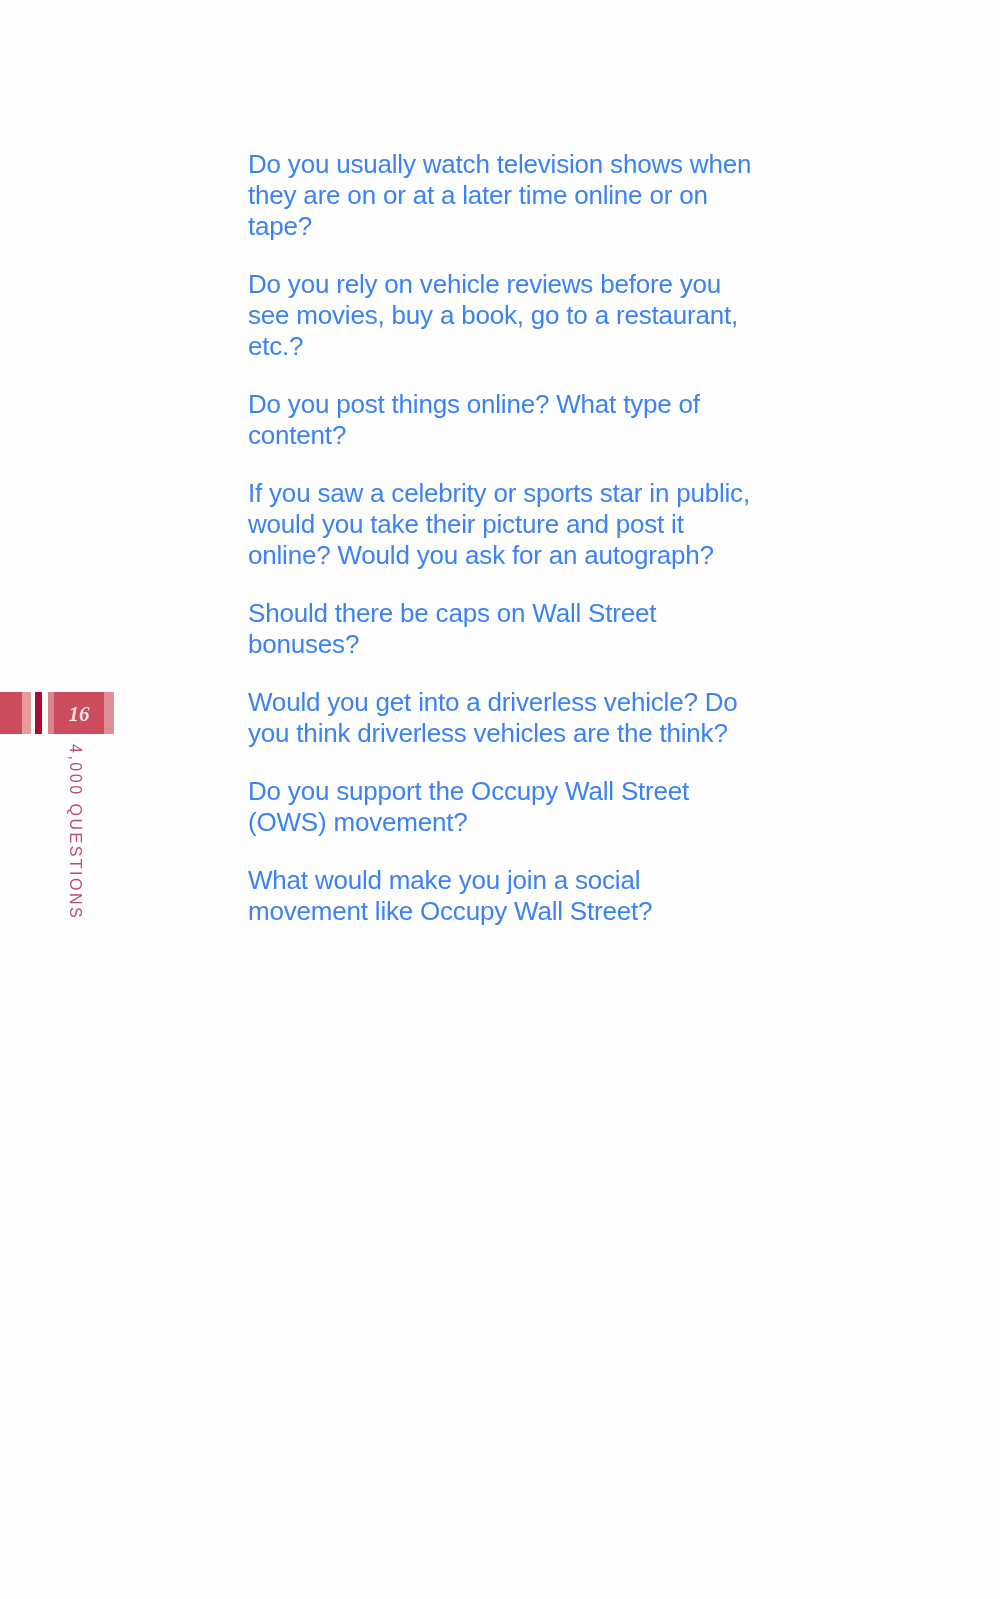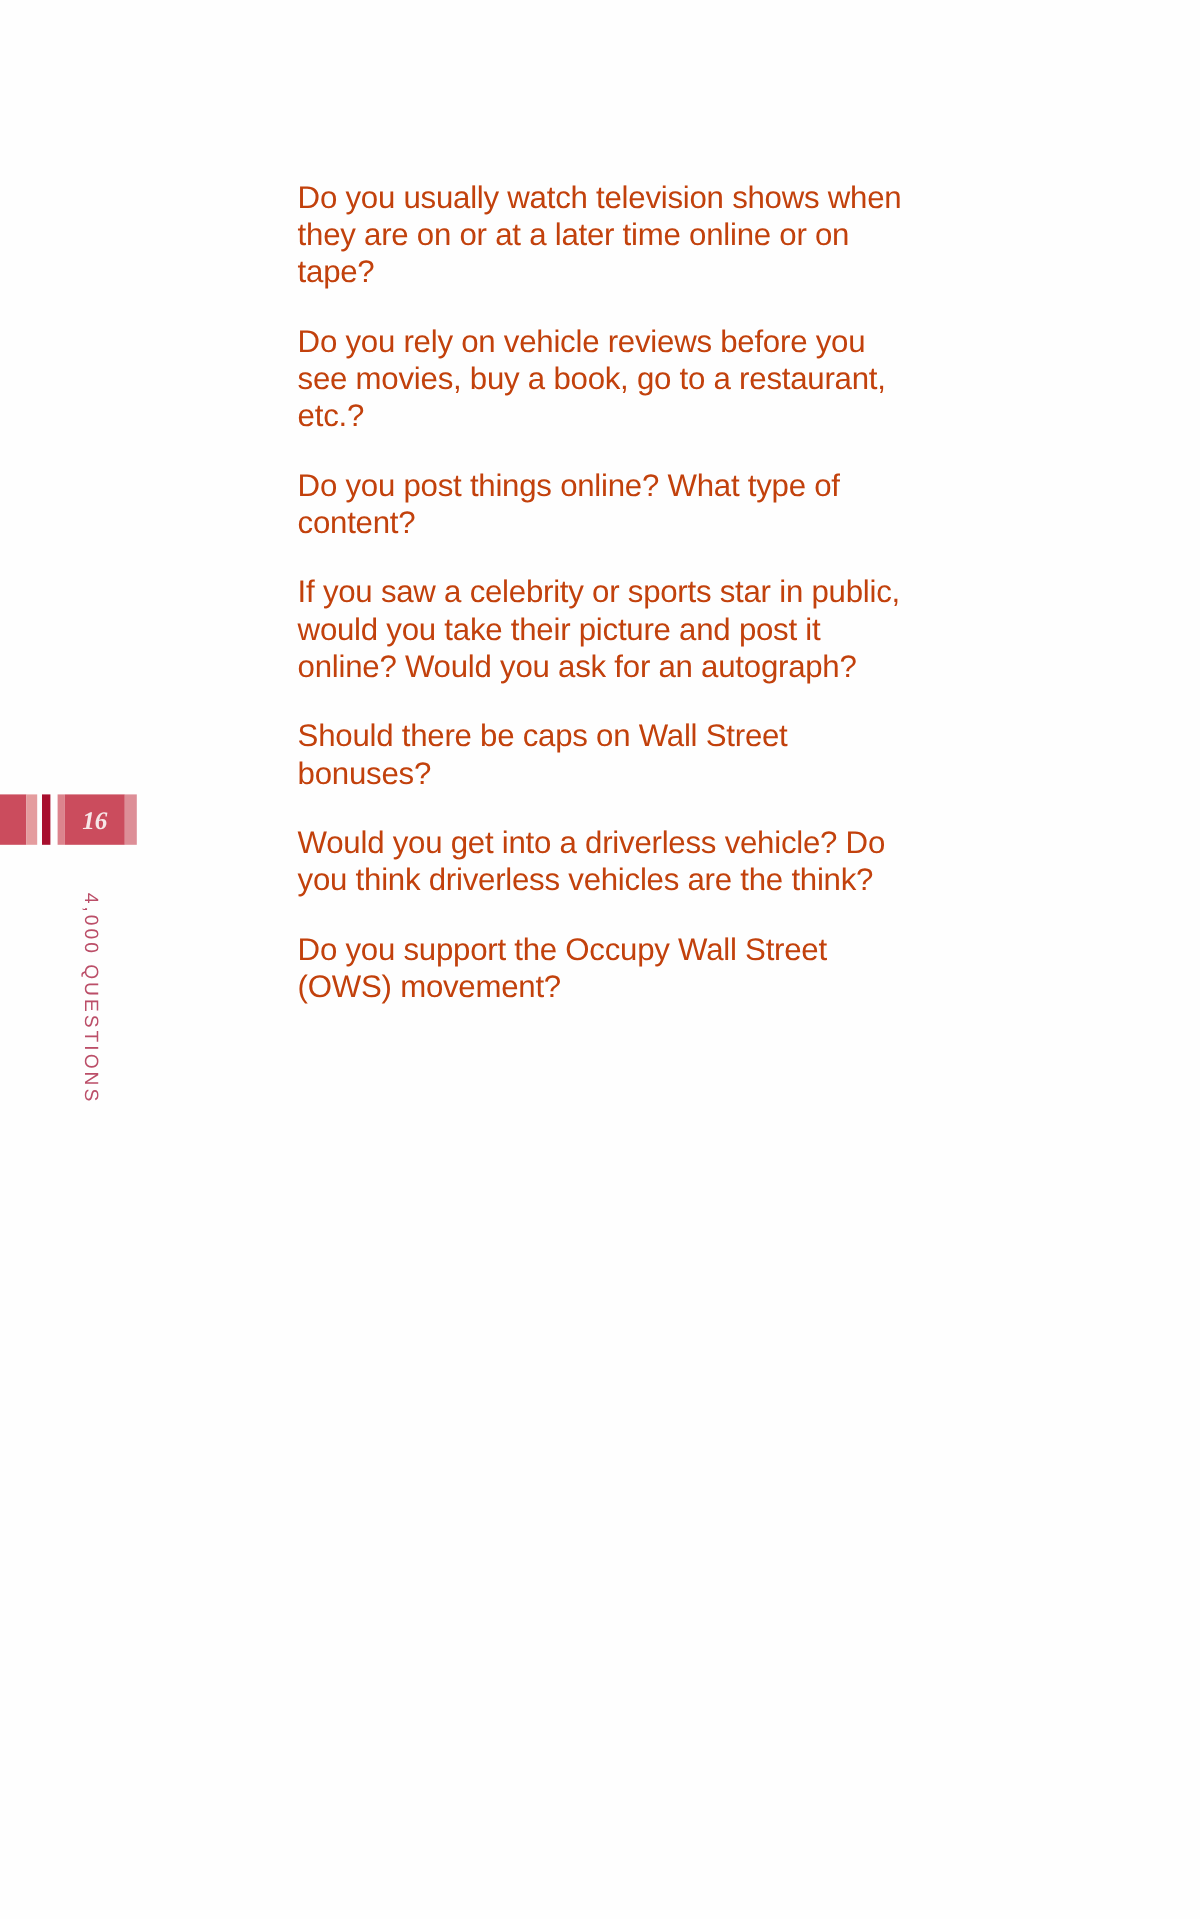--- a/index.html
+++ b/index.html
@@ -13,21 +13,21 @@
     height: 1599px;
     background: #fefefe;
     overflow: hidden;
     font-family: "Liberation Sans", sans-serif;
   }
 
   
   .banner {
     position: absolute;
     left: 0;
-    top: 662px;
+    top: 692px;
     height: 42px;
     display: flex;
     align-items: stretch;
   }
   .banner .seg { height: 100%; }
   .seg-red-left    { width: 22px; background: #cb4c5d; }
   .seg-pale-pink   { width: 9px;  background: #e49c9e; }
   .seg-gap1        { width: 4px;  background: transparent; }
   .seg-dark        { width: 7px;  background: #a80f2e; }
   .seg-gap2        { width: 6px;  background: transparent; }
@@ -58,21 +58,21 @@
     color: #bb4e68;
     white-space: nowrap;
   }
 
   
   .questions {
     position: absolute;
     left: 248px;
     top: 149px;
     width: 505px;
-    color: #c2410c;
+    color: #3b82f6;
     font-size: 26px;
     line-height: 31px;
     letter-spacing: -0.2px;
   }
   .questions p {
     margin: 0 0 27px 0;
   }
 </style>
 </head>
 <body>
@@ -95,15 +95,16 @@
   <div class="spine-title">4,000 QUESTIONS</div>
 
   <div class="questions">
     <p>Do you usually watch television shows when they are on or at a later time online or on tape?</p>
     <p>Do you rely on vehicle reviews before you see movies, buy a book, go to a restaurant, etc.?</p>
     <p>Do you post things online? What type of content?</p>
     <p>If you saw a celebrity or sports star in public, would you take their picture and post it online? Would you ask for an autograph?</p>
     <p>Should there be caps on Wall Street bonuses?</p>
     <p>Would you get into a driverless vehicle? Do you think driverless vehicles are the think?</p>
     <p>Do you support the Occupy Wall Street (OWS) movement?</p>
+    <p>What would make you join a social movement like Occupy Wall Street?</p>
   </div>
 
 </div>
 
 </body></html>

